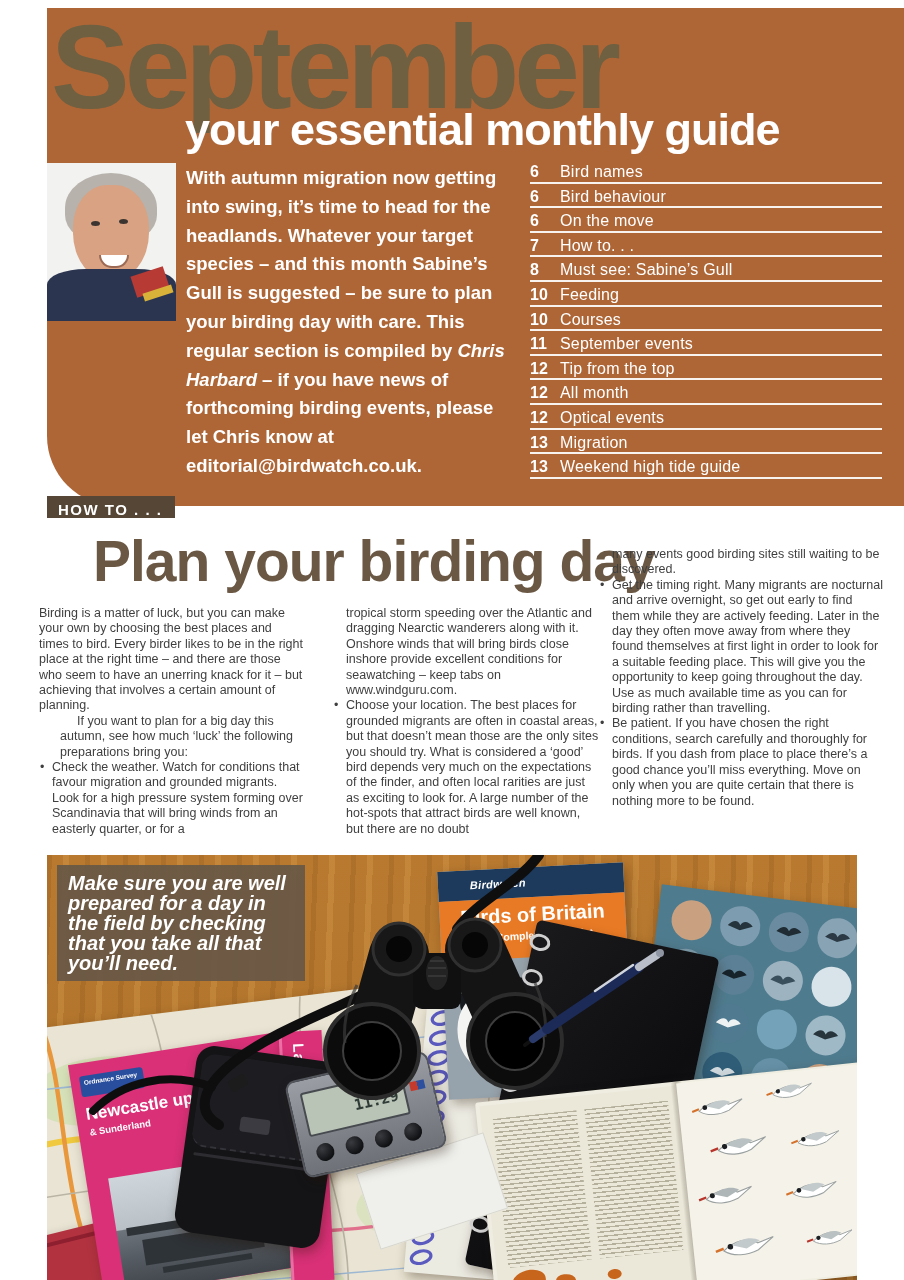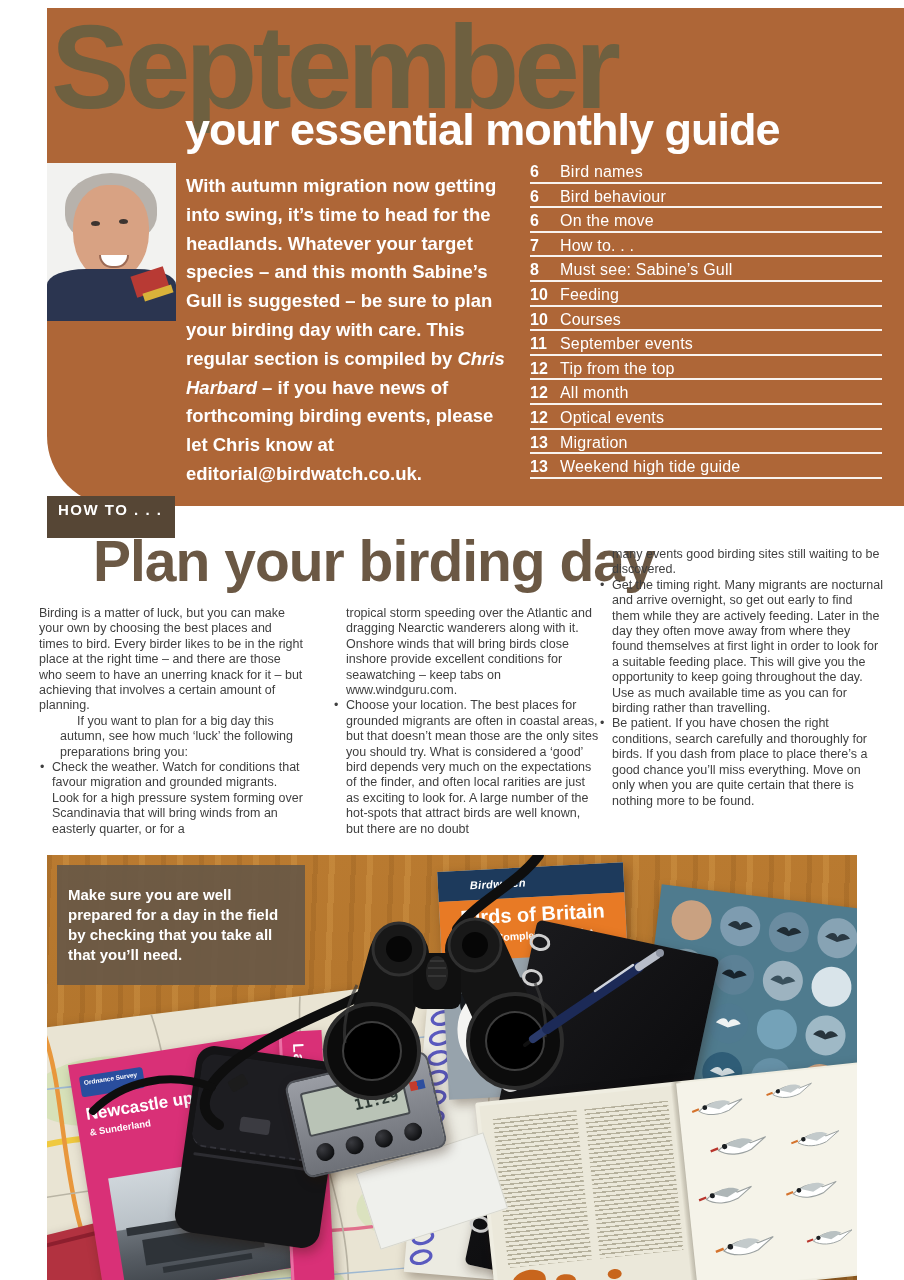--- a/index.html
+++ b/index.html
@@ -29,37 +29,37 @@
   }
   .ap-hair{position:absolute; left:18px; top:10px; width:92px; height:70px; background:#b7b2ac; border-radius:50% 50% 40% 40%;}
   .ap-face{position:absolute; left:26px; top:22px; width:76px; height:96px; background:#d8a283; border-radius:46% 46% 52% 52%;}
   .ap-eye{position:absolute; width:9px; height:5px; background:#3c3430; border-radius:50%;}
   .ap-smile{position:absolute; left:52px; top:92px; width:26px; height:11px; background:#fff; border:2px solid #9c6a54; border-top:none; border-radius:0 0 14px 14px;}
   .ap-jacket{position:absolute; left:0px; top:106px; width:129px; height:52px; background:#2b3550; border-radius:30% 30% 0 0;}
   .ap-collar{position:absolute; left:86px; top:108px; width:34px; height:22px; background:#b83a34; transform:rotate(-18deg);}
   .ap-trim{position:absolute; left:96px; top:126px; width:30px; height:8px; background:#d9b23a; transform:rotate(-18deg);}
   #intro{
     position:absolute; left:139px; top:156px; width:322px;
-    color:#ffffff; font-size:18.5px; font-weight:bold; line-height:28.8px;margin-top:8px;
+    color:#ffffff; font-size:18.5px; font-weight:bold; line-height:28.8px;
   }
   #intro .author{font-style:italic;}
   
   #toc{position:absolute; left:483px; top:152px; width:352px;}
   .toc-row{
     display:flex; align-items:baseline; color:#ffffff;
     border-bottom:2px solid rgba(255,255,255,0.92);
     padding:3px 0 2px 0; margin-bottom:1px; height:16.6px;
   }
   .toc-page{width:30px; font-weight:bold; font-size:16px; flex:none;}
   .toc-label{font-size:16px; letter-spacing:0.2px;}
   
   #kicker{
     position:absolute; left:47px; top:496px;
     background:#564635; color:#ffffff; font-size:15px; font-weight:bold;
-    letter-spacing:1.5px; padding:5px 13px 20px 11px;
+    letter-spacing:1.5px; padding:5px 13px 0 11px;
   }
   #article-title{
     position:absolute; left:49px; top:528px;
     font-size:57px; font-weight:bold; letter-spacing:-1px; color:#6b5844;margin-left:44px;
   }
   .col{position:absolute; color:#3f3f3f; font-size:12.5px; line-height:15.4px;}
   #col1{left:39px; top:606px; width:266px;}
   #col2{left:333px; top:606px; width:266px;}
   #col3{left:599px; top:547px; width:284px;}
   .blk{position:relative; padding-left:13px;}
@@ -154,21 +154,21 @@
   #guide .pageR{left:202px; top:2px; width:198px; height:208px; background:#f5f3e9;}
   #guide .gutter{left:196px; top:0; width:12px; height:100%;
     background:linear-gradient(90deg,rgba(0,0,0,0) 0%,rgba(90,80,60,0.35) 50%,rgba(0,0,0,0) 100%);}
   #guide .txtcol{position:absolute; top:14px; width:84px; height:150px;
     background:repeating-linear-gradient(180deg,#b5b09c 0 1.4px,rgba(0,0,0,0) 1.4px 4.4px);}
   #guide .blob{background:#c8651d;}
   
   #caption{
     left:10px; top:10px; width:226px; z-index:9;
     background:rgba(104,88,70,0.93); color:#ffffff;
-    font-size:15px; font-weight:bold; line-height:20px; padding:20px 11px;
+    font-size:20px; font-weight:bold; line-height:20px; padding:8px 11px;font-style:italic;
   }
   #overlay{left:0; top:0; z-index:8; pointer-events:none;}
 </style>
 </head>
 <body>
 
 <div id="page">
 
   <div id="header">
     <div id="month-title">September</div>

